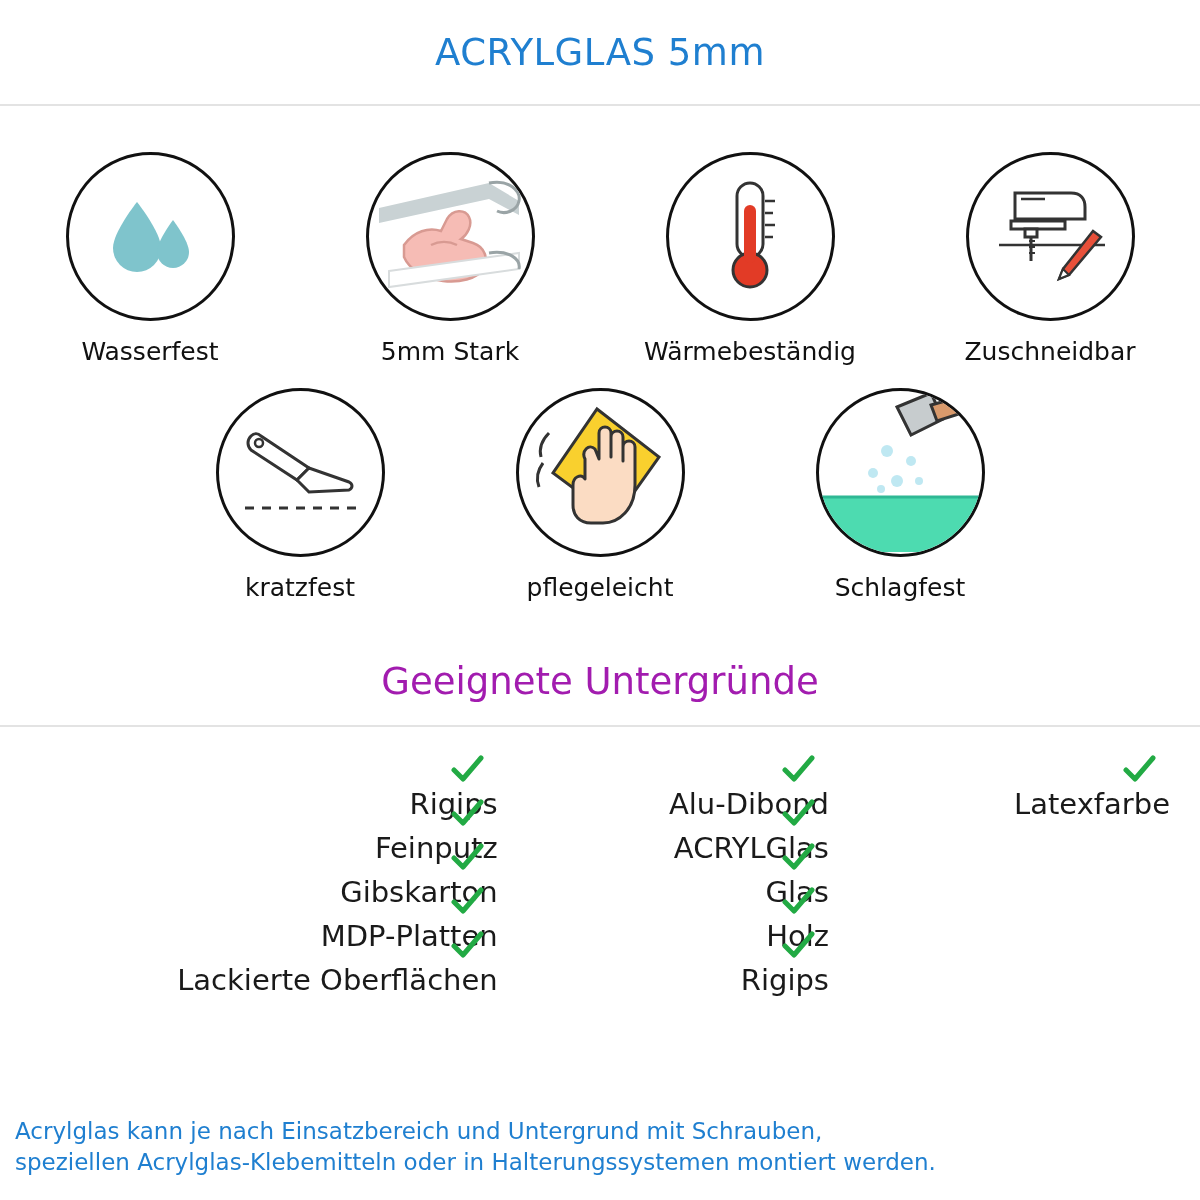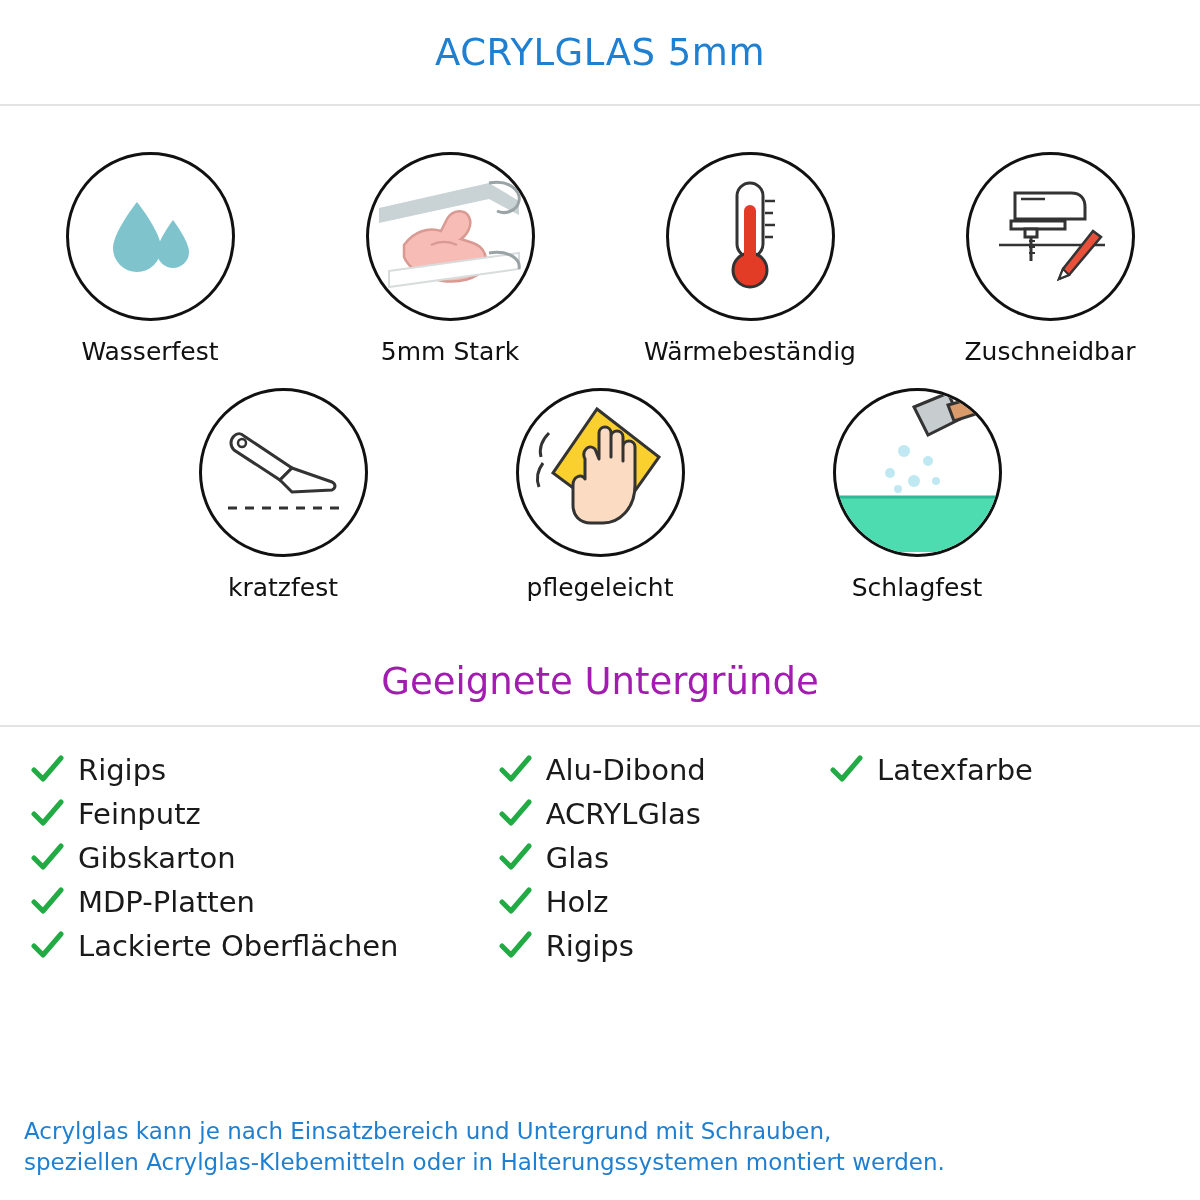--- a/index.html
+++ b/index.html
@@ -35,21 +35,21 @@
   
   .features {
     padding-top: 46px;
   }
   .feature-row {
     display: flex;
     justify-content: center;
     align-items: flex-end;
   }
   .feature-row.row-1 .feature { width: 300px; }
-  .feature-row.row-2 { margin-top: 22px; gap: 17px; }
+  .feature-row.row-2 { margin-top: 22px; }
   .feature-row.row-2 .feature { width: 300px; }
 
   .feature {
     display: flex;
     flex-direction: column;
     align-items: center;
   }
   .circle {
     width: 163px;
     height: 163px;
@@ -90,42 +90,43 @@
     padding: 26px 30px 0 30px;
     box-sizing: border-box;
   }
   .sub-col { }
   .sub-col.c1 { width: 480px; }
   .sub-col.c2 { width: 340px; }
   .sub-col.c3 { width: 350px; }
 
   .sub-item {
     display: flex;
-    align-items: flex-start;
+    align-items: flex-end;
     height: 42px;
     margin-bottom: 2px;
+    flex-direction: column;
   }
   .check {
     width: 34px;
     height: 34px;
     flex: 0 0 34px;
     margin-right: 14px;
     position: relative;
   }
   .check svg { display: block; }
   .sub-label {
     font-size: 29px;
     color: #1a1a1a;
     white-space: nowrap;
   }
 
   
   .footer-note {
     position: absolute;
-    left: 24px;
+    left: 15px;
     right: 12px;
     bottom: 22px;
     color: #1f7fd0;
     font-size: 23px;
     line-height: 1.35;
   }
 </style>
 </head>
 <body>
 

